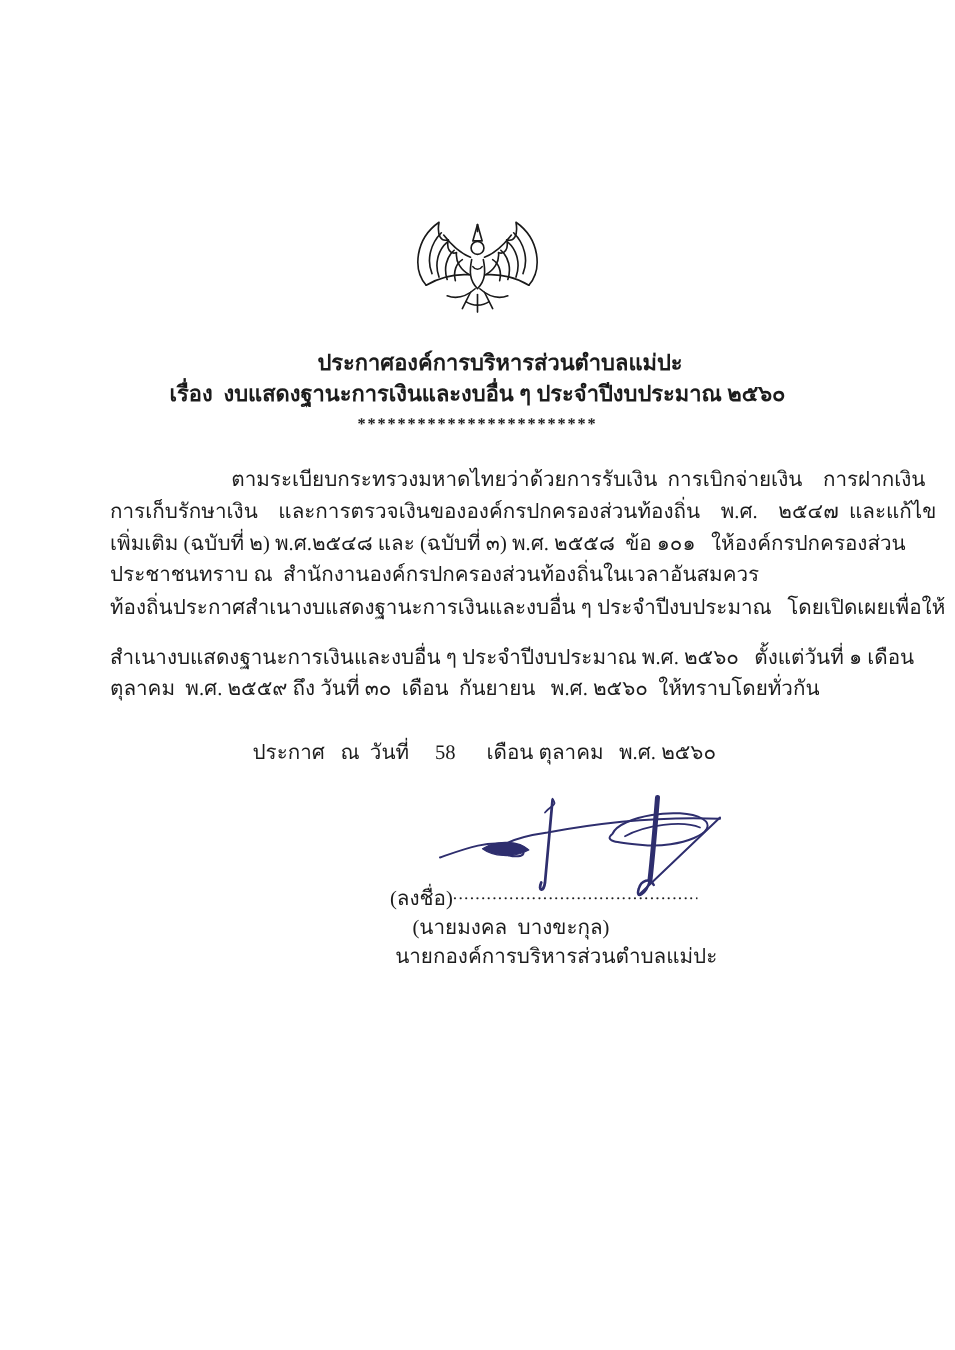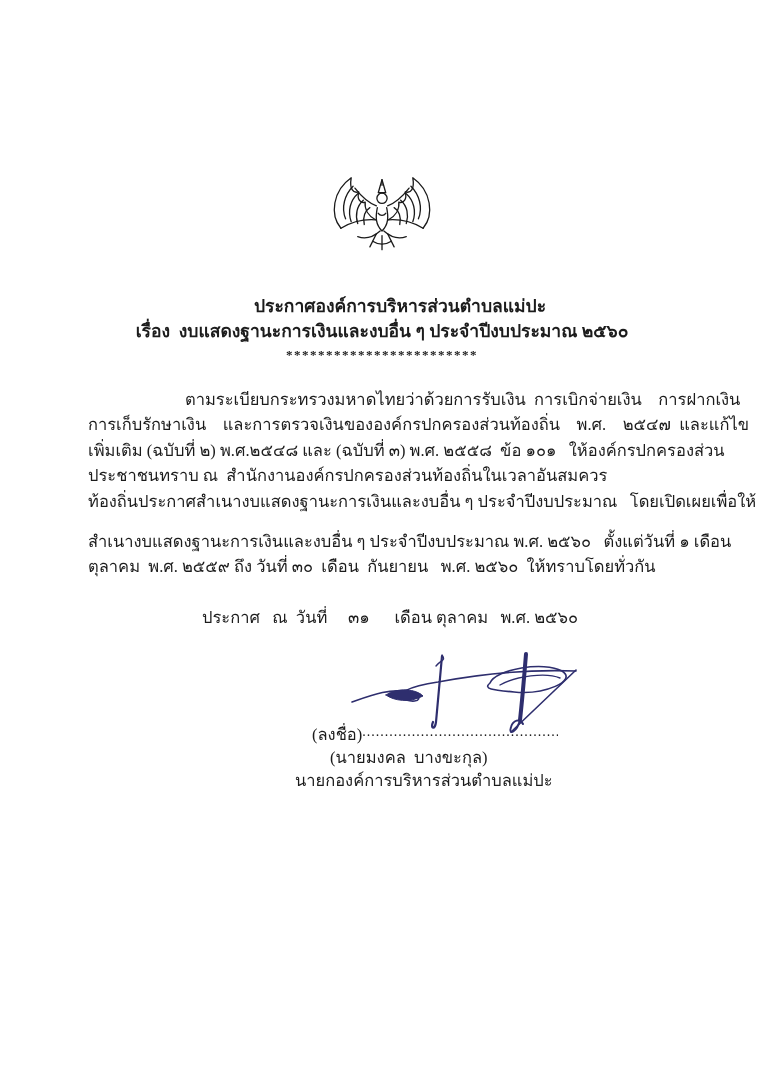--- a/index.html
+++ b/index.html
@@ -16,21 +16,21 @@
     margin: 170px auto 0 auto;
   }
   .emblem-wrap svg { width: 100%; height: 100%; }
   .title-line {
     text-align: center;
     font-weight: 700;
     font-size: 17.5px;
     line-height: 25px;
     white-space: pre;
   }
-  .title-line.first { margin-top: 30px; padding-left: 36px; }
+  .title-line.first { margin-top: 14px; padding-left: 36px; }
   .divider-line {
     text-align: center;
     font-weight: 700;
     font-size: 13px;
     letter-spacing: 1.5px;
     line-height: 17px;
     margin-top: 2px;
   }
   .bodytext {
     margin: 0 84px 0 88px;
@@ -76,21 +76,21 @@
     position: absolute;
     left: 330px; top: 114px;
     width: 240px;
     font-size: 16.5px;
     white-space: pre;
   }
   .sig-position {
     position: absolute;
     left: 295px; top: 137px;
     width: 300px;
-    text-align: left;
+    text-align: center;
     font-size: 16.5px;
     white-space: pre;
   }
 </style>
 </head>
 <body>
 
 <div class="page">
 
   <div class="emblem-wrap">
@@ -143,21 +143,21 @@
     <div class="bline">เพิ่มเติม (ฉบับที่ ๒) พ.ศ.๒๕๔๘ และ (ฉบับที่ ๓) พ.ศ. ๒๕๕๘  ข้อ ๑๐๑   ให้องค์กรปกครองส่วน</div>
     <div class="bline">ประชาชนทราบ ณ  สำนักงานองค์กรปกครองส่วนท้องถิ่นในเวลาอันสมควร</div>
     <div class="bline">ท้องถิ่นประกาศสำเนางบแสดงฐานะการเงินและงบอื่น ๆ ประจำปีงบประมาณ   โดยเปิดเผยเพื่อให้</div>
   </div>
 
   <div class="bodytext para2">
     <div class="bline">สำเนางบแสดงฐานะการเงินและงบอื่น ๆ ประจำปีงบประมาณ พ.ศ. ๒๕๖๐   ตั้งแต่วันที่ ๑ เดือน</div>
     <div class="bline">ตุลาคม  พ.ศ. ๒๕๕๙ ถึง วันที่ ๓๐  เดือน  กันยายน   พ.ศ. ๒๕๖๐  ให้ทราบโดยทั่วกัน</div>
   </div>
 
-  <div class="announce-line">ประกาศ   ณ  วันที่     ๓๑      เดือน ตุลาคม   พ.ศ. ๒๕๖๐</div>
+  <div class="announce-line">ประกาศ   ณ  วันที่     58      เดือน ตุลาคม   พ.ศ. ๒๕๖๐</div>
 
   <div class="sig-section">
 
     <svg class="sig-svg" viewBox="0 0 268 100" xmlns="http://www.w3.org/2000/svg">
       <g stroke="#2e2e6e" fill="none" stroke-linecap="round" stroke-linejoin="round">
 
         <path stroke-width="1.6" d="M22,58 C42,51 60,44 78,48 C95,52 90,60 76,56 C60,51 80,42 108,38 C145,31 195,25 246,27"></path>
 
         <path stroke-width="1" fill="#2e2e6e" d="M56,51 C68,43 86,45 93,52 C80,59 64,57 56,51 Z"></path>
 

